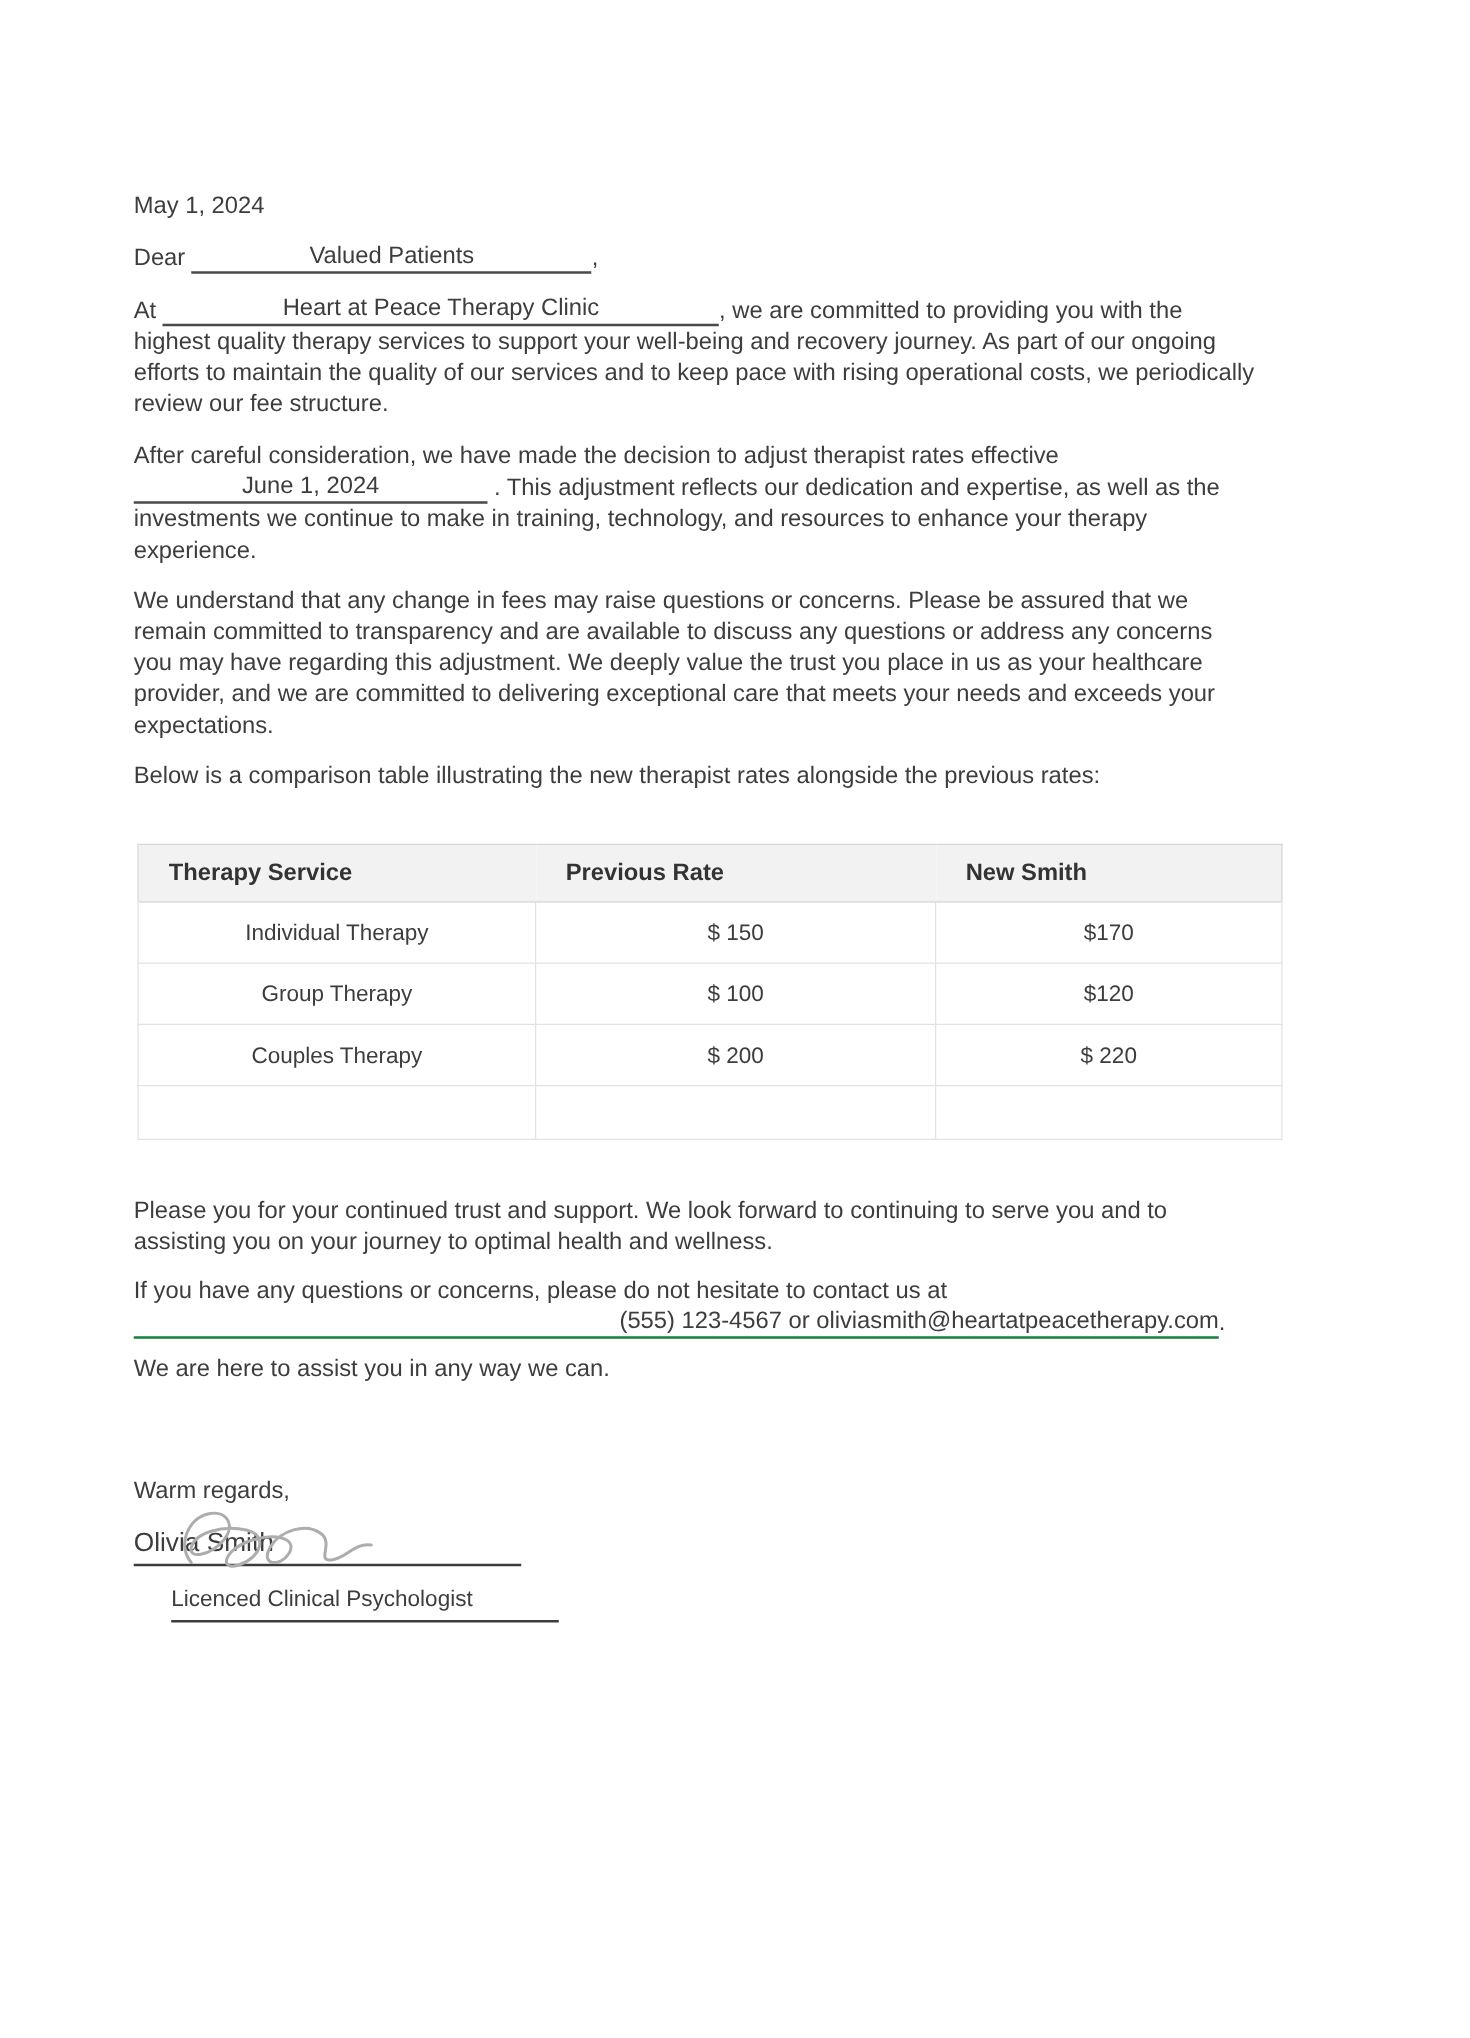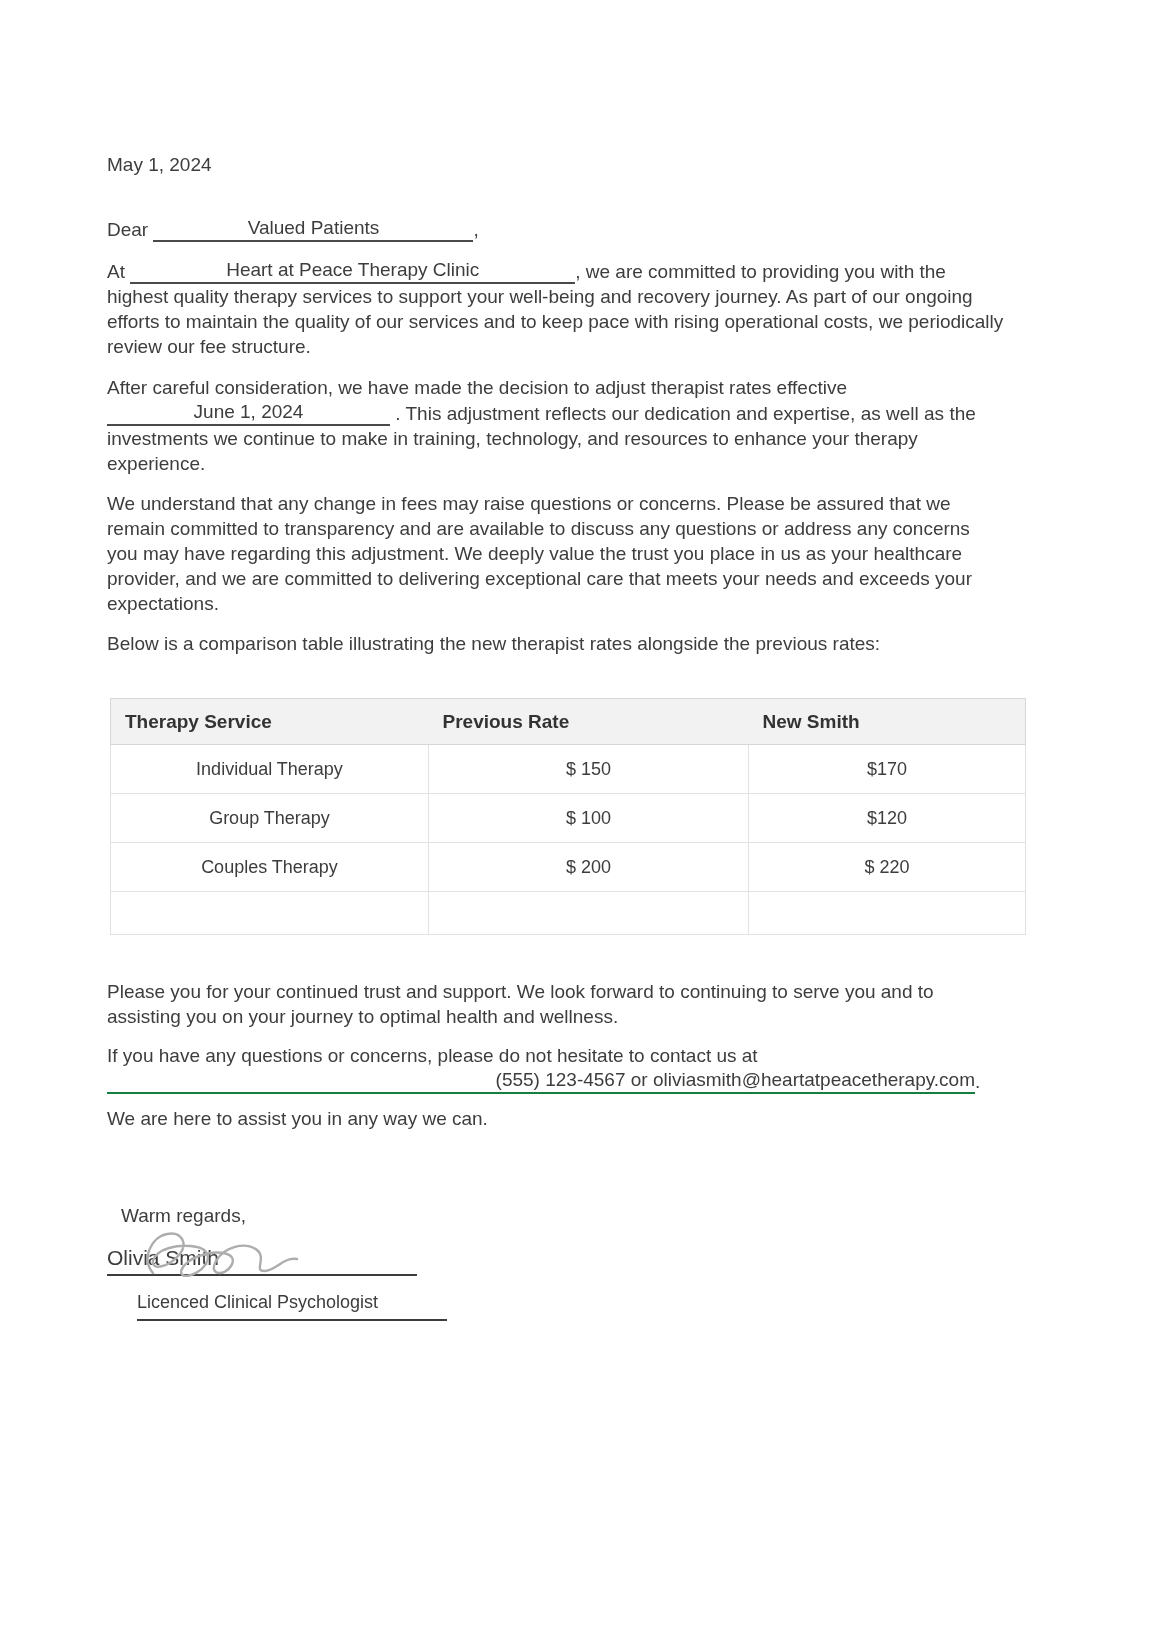--- a/index.html
+++ b/index.html
@@ -18,21 +18,21 @@
   }
   .content {
     position: absolute;
     left: 107px;
     top: 152px;
     width: 897px;
     font-size: 19px;
     line-height: 25px;
   }
   .date-line { margin: 0; }
-  .salutation { margin-top: 39px; }
+  .salutation { margin-top: 16px; }
   .para { margin: 16px 0 0 0; }
   .para.tight { margin-top: 15px; }
 
   .blank {
     display: inline-block;
     text-align: center;
     border-bottom: 2px solid #4a4a4a;
     vertical-align: bottom;
     line-height: 24px;
   }
@@ -59,21 +59,21 @@
   .rate-table col.c1 { width: 318px; }
   .rate-table col.c2 { width: 320px; }
   .rate-table col.c3 { width: 277px; }
   .rate-table th {
     background: #f2f2f2;
     text-align: left;
     font-size: 19px;
     font-weight: bold;
     color: #333333;
     height: 45px;
-    padding: 0 14px;
+    padding: 0 24px;
     border: none;
     border-bottom: 1px solid #d6d6d6;
   }
   .rate-table td {
     text-align: center;
     font-size: 18px;
     color: #3d3d3d;
     height: 48px;
     padding: 0 30px;
     border: 1px solid #e2e2e2;
@@ -83,21 +83,21 @@
   .closing {
     position: relative;
     margin-top: 72px;
   }
   .sig-scribble {
     position: absolute;
     left: 16px;
     top: 6px;
     pointer-events: none;
   }
-  .warm { margin: 14px; }
+  .warm { margin: 0; }
   .sig-name {
     margin-top: 17px;
     width: 310px;
     font-size: 21px;
     padding-bottom: 4px;
     border-bottom: 2px solid #3c3c3c;
   }
   .sig-title {
     margin-top: 14px;
     width: 310px;

